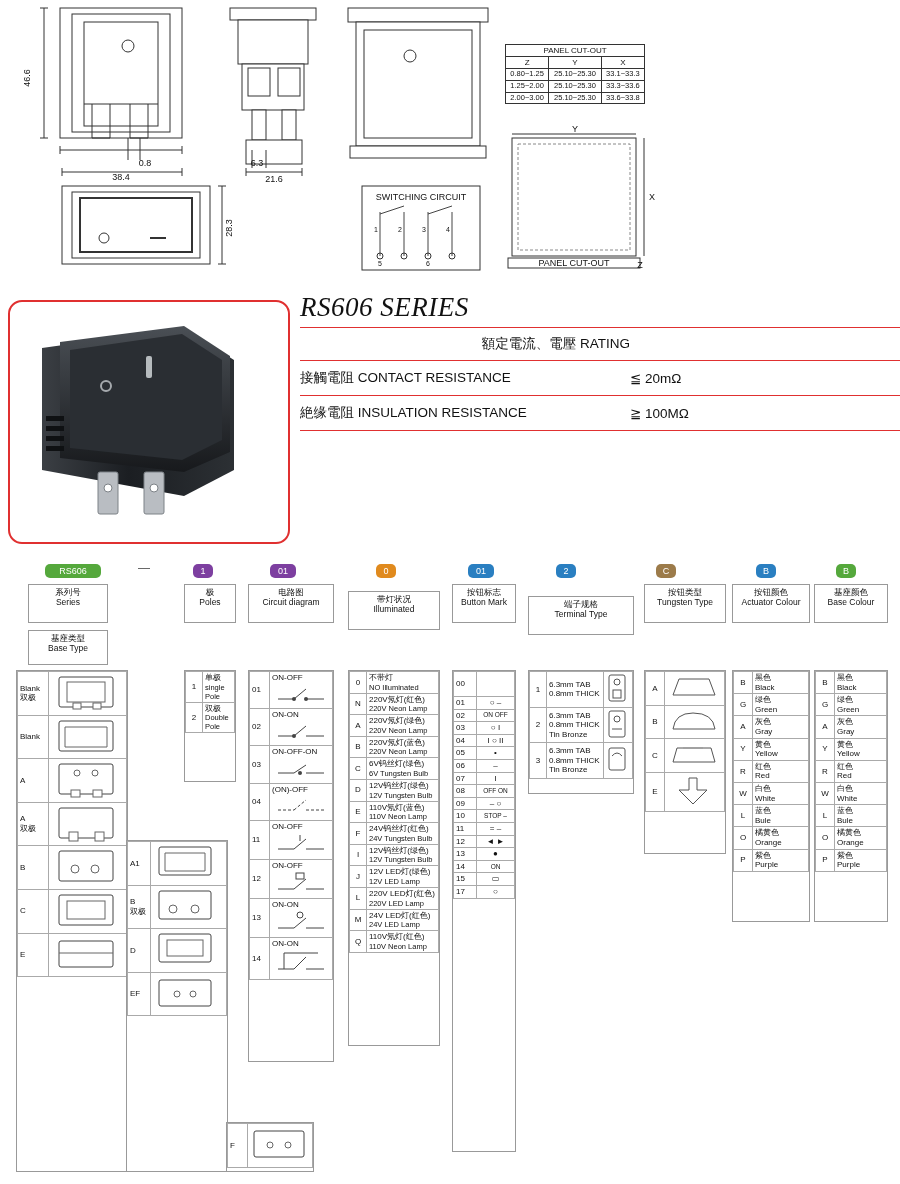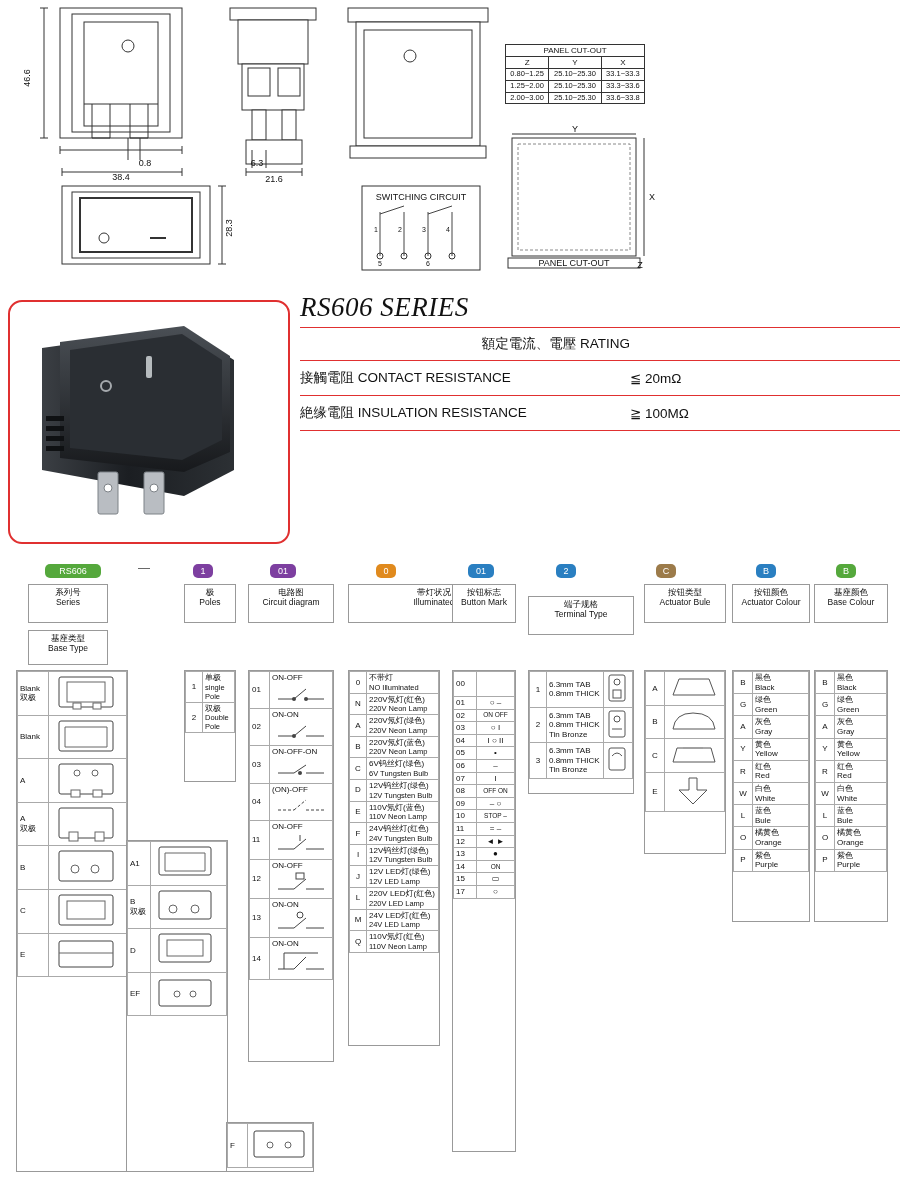--- a/index.html
+++ b/index.html
@@ -245,35 +245,35 @@
     <div>Series</div>
   </div>
   <div class="col hdr" style="left:176px;top:24px;width:50px;">
     <div>极</div>
     <div>Poles</div>
   </div>
   <div class="col hdr" style="left:240px;top:24px;width:84px;">
     <div>电路图</div>
     <div>Circuit diagram</div>
   </div>
-  <div class="col hdr" style="left:340px;top:24px;width:90px;padding-left:40px;">
+  <div class="col hdr" style="left:340px;top:31px;width:90px;">
     <div>带灯状况</div>
     <div>Illuminated</div>
   </div>
   <div class="col hdr" style="left:444px;top:24px;width:62px;">
     <div>按钮标志</div>
     <div>Button Mark</div>
   </div>
   <div class="col hdr" style="left:520px;top:36px;width:104px;">
     <div>端子规格</div>
     <div>Terminal Type</div>
   </div>
   <div class="col hdr" style="left:636px;top:24px;width:80px;">
     <div>按钮类型</div>
-    <div>Actuator Bule</div>
+    <div>Tungsten Type</div>
   </div>
   <div class="col hdr" style="left:724px;top:24px;width:76px;">
     <div>按钮颜色</div>
     <div>Actuator Colour</div>
   </div>
   <div class="col hdr" style="left:806px;top:24px;width:72px;">
     <div>基座颜色</div>
     <div>Base Colour</div>
   </div>
 

